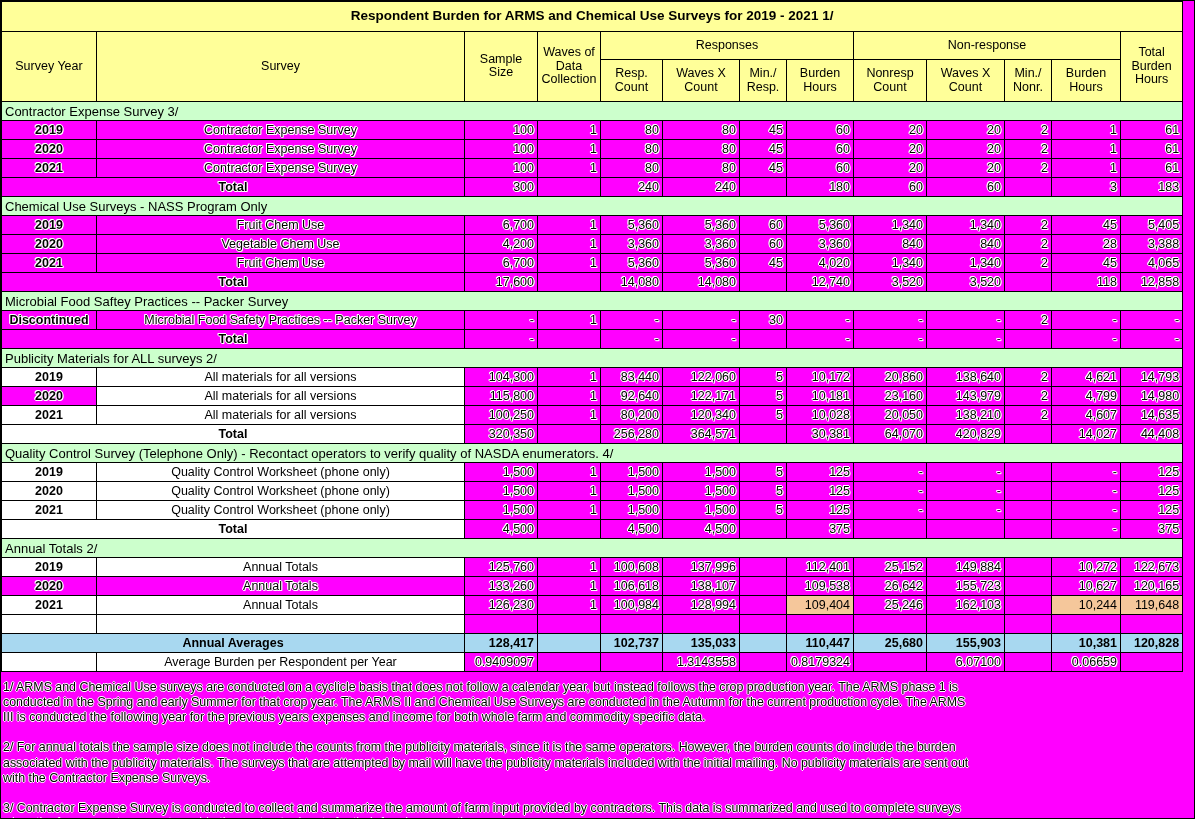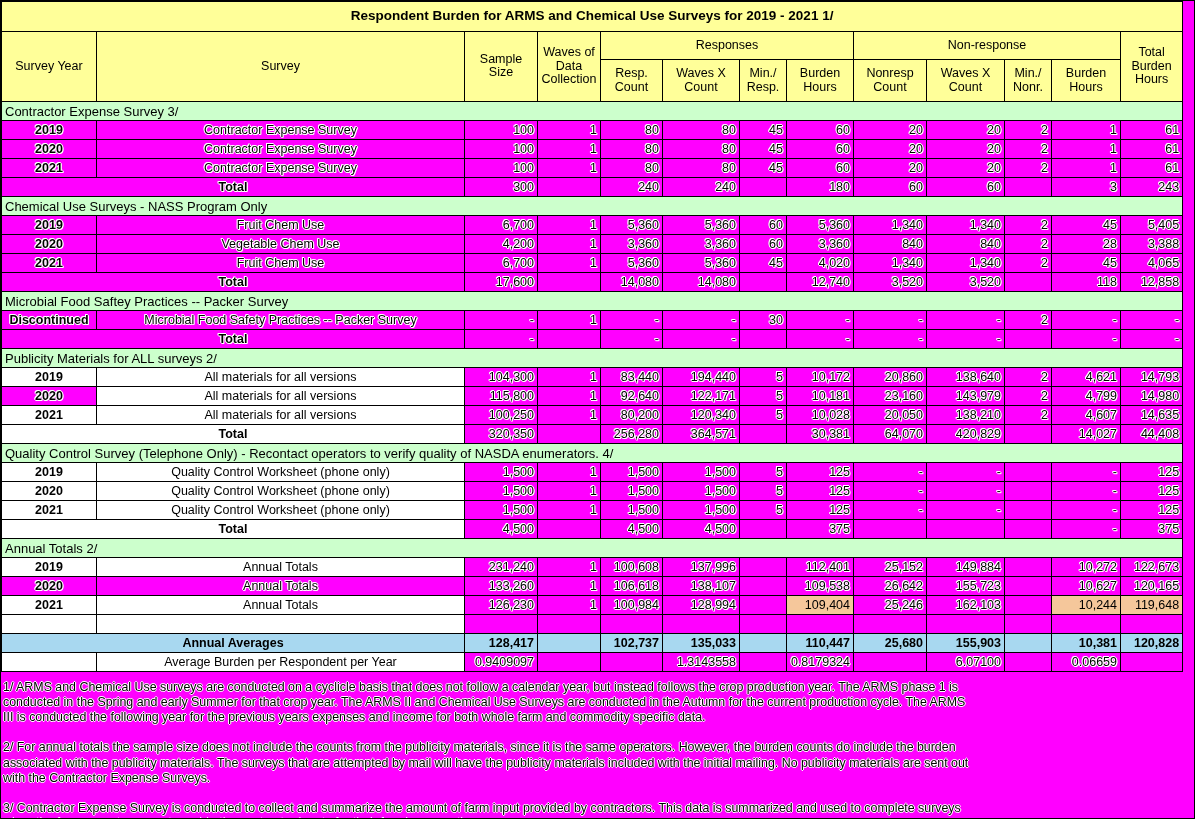--- a/index.html
+++ b/index.html
@@ -151,21 +151,21 @@
         <td class="m r h">300</td>
         <td class="m"></td>
         <td class="m r h">240</td>
         <td class="m r h">240</td>
         <td class="m"></td>
         <td class="m r h">180</td>
         <td class="m r h">60</td>
         <td class="m r h">60</td>
         <td class="m"></td>
         <td class="m r h">3</td>
-        <td class="m r h">243</td>
+        <td class="m r h">183</td>
       </tr>
       <tr>
         <td class="sec" colspan="13">Chemical Use Surveys - NASS Program Only</td>
       </tr>
       <tr>
         <td class="m c b h">2019</td>
         <td class="m l h">Fruit Chem Use</td>
         <td class="m r h">6,700</td>
         <td class="m r h">1</td>
         <td class="m r h">5,360</td>
@@ -256,21 +256,21 @@
       </tr>
       <tr>
         <td class="sec" colspan="13">Publicity Materials for ALL surveys 2/</td>
       </tr>
       <tr>
         <td class="w c b">2019</td>
         <td class="w l">All materials for all versions</td>
         <td class="m r h">104,300</td>
         <td class="m r h">1</td>
         <td class="m r h">83,440</td>
-        <td class="m r h">194,440</td>
+        <td class="m r h">122,060</td>
         <td class="m r h">5</td>
         <td class="m r h">10,172</td>
         <td class="m r h">20,860</td>
         <td class="m r h">138,640</td>
         <td class="m r h">2</td>
         <td class="m r h">4,621</td>
         <td class="m r h">14,793</td>
       </tr>
       <tr>
         <td class="m c b h">2020</td>
@@ -377,21 +377,21 @@
         <td class="m"></td>
         <td class="m r h">-</td>
         <td class="m r h">375</td>
       </tr>
       <tr>
         <td class="sec" colspan="13">Annual Totals 2/</td>
       </tr>
       <tr>
         <td class="w c b">2019</td>
         <td class="w l">Annual Totals</td>
-        <td class="m r h">231,240</td>
+        <td class="m r h">125,760</td>
         <td class="m r h">1</td>
         <td class="m r h">100,608</td>
         <td class="m r h">137,996</td>
         <td class="m"></td>
         <td class="m r h">112,401</td>
         <td class="m r h">25,152</td>
         <td class="m r h">149,884</td>
         <td class="m"></td>
         <td class="m r h">10,272</td>
         <td class="m r h">122,673</td>

